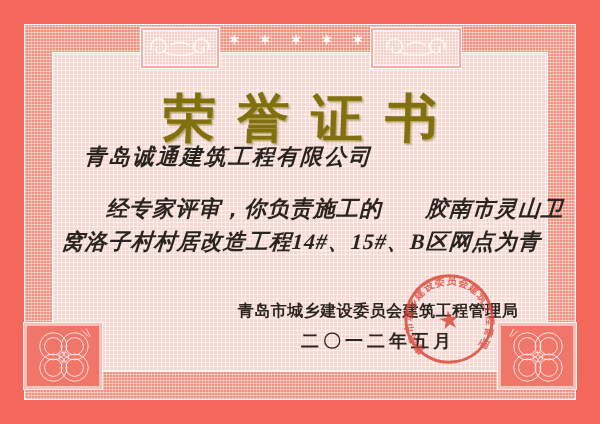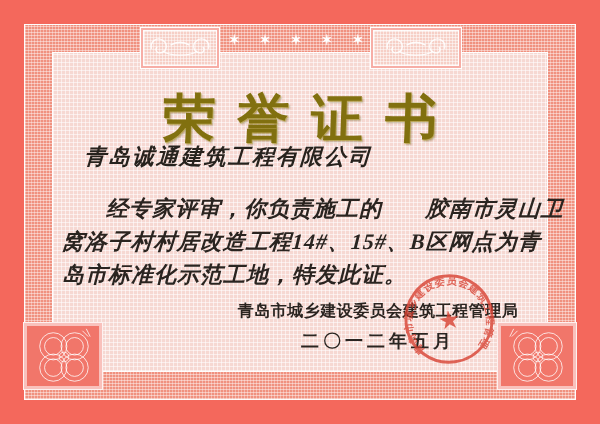--- a/index.html
+++ b/index.html
@@ -171,23 +171,20 @@
 
 <div class="recipient">青岛诚通建筑工程有限公司</div>
 
 <div class="body-text">
   <div class="body-line indent">
     <span class="print">经专家评审，你负责施工的</span><span class="hand">胶南市灵山卫</span>
   </div>
   <div class="body-line">
     <span class="hand">窝洛子村村居改造工程14#、15#、B区网点为青</span>
   </div>
-  <div class="body-line">
-    <span class="print">岛市标准化示范工地，特发此证。</span>
-  </div>
 </div>
 
 <div class="issuer-block">
   <div class="issuer">青岛市城乡建设委员会建筑工程管理局</div>
   <div class="date">二〇一二年五月</div>
 </div>
 
 <div class="seal">
   <svg viewBox="0 0 100 100">
     <defs>

